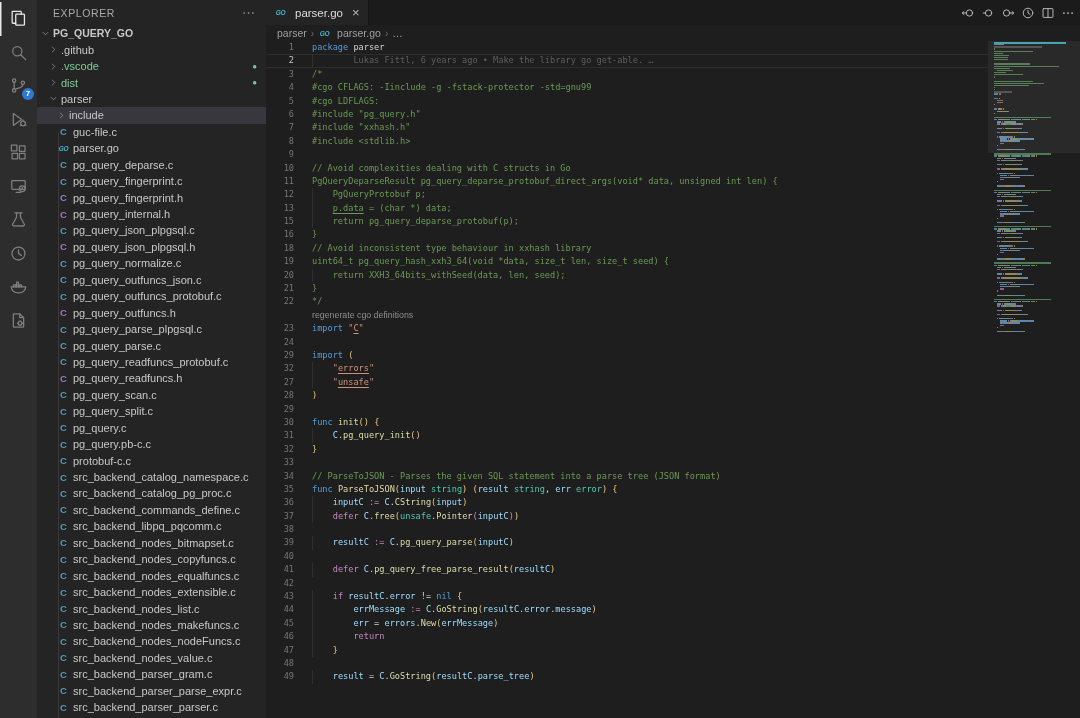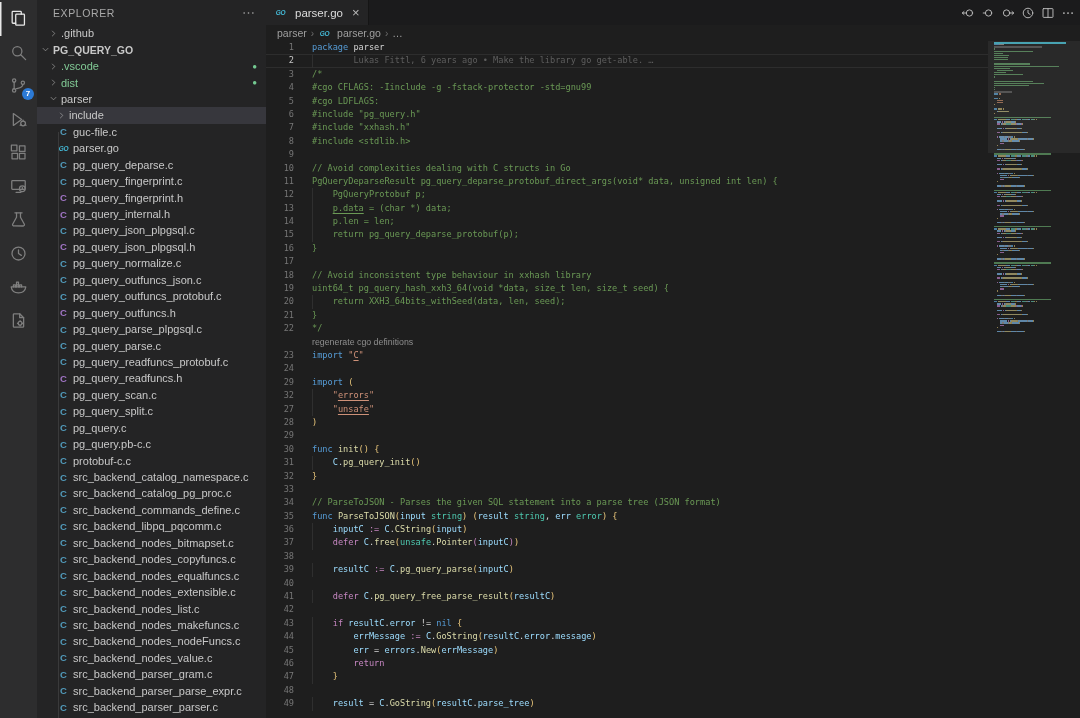--- a/index.html
+++ b/index.html
@@ -181,35 +181,35 @@
       </div>
     </div>
 
   <div class="sidebar">
     <div class="sb-header">
       <span>EXPLORER</span>
       <span class="sb-more">⋯</span>
     </div>
     <div class="tree">
       <div class="indent-guide"></div>
-    <div class="tree-row" style="padding-left: 12px;">
+    <div class="tree-row root-row" style="padding-left: 4px;">
+          <span class="ico chev">
+            <svg viewBox="0 0 24 24">
+              <path d="M5.5 9l6.5 6.5L18.5 9"></path>
+            </svg>
+          </span>
+          <span class="label">PG_QUERY_GO</span>
+        </div>
+        <div class="tree-row" style="padding-left: 12px;">
           <span class="ico chev">
             <svg viewBox="0 0 24 24">
               <path d="M9 5.5l6.5 6.5L9 18.5"></path>
             </svg>
           </span>
           <span class="label">.github</span>
-        </div>
-        <div class="tree-row root-row" style="padding-left: 4px;">
-          <span class="ico chev">
-            <svg viewBox="0 0 24 24">
-              <path d="M5.5 9l6.5 6.5L18.5 9"></path>
-            </svg>
-          </span>
-          <span class="label">PG_QUERY_GO</span>
         </div>
         <div class="tree-row git-green" style="padding-left: 12px;">
           <span class="ico chev">
             <svg viewBox="0 0 24 24">
               <path d="M9 5.5l6.5 6.5L9 18.5"></path>
             </svg>
           </span>
           <span class="label">.vscode</span>
           <span class="dot">●</span>
         </div>
@@ -456,24 +456,22 @@
           <div class="row"><span class="gutter">4</span><span class="lc"><span class="tk-cm">#cgo CFLAGS: -Iinclude -g -fstack-protector -std=gnu99</span></span></div>
           <div class="row"><span class="gutter">5</span><span class="lc"><span class="tk-cm">#cgo LDFLAGS:</span></span></div>
           <div class="row"><span class="gutter">6</span><span class="lc"><span class="tk-cm">#include "pg_query.h"</span></span></div>
           <div class="row"><span class="gutter">7</span><span class="lc"><span class="tk-cm">#include "xxhash.h"</span></span></div>
           <div class="row"><span class="gutter">8</span><span class="lc"><span class="tk-cm">#include &lt;stdlib.h&gt;</span></span></div>
           <div class="row"><span class="gutter">9</span><span class="lc"></span></div>
           <div class="row"><span class="gutter">10</span><span class="lc"><span class="tk-cm">// Avoid complexities dealing with C structs in Go</span></span></div>
           <div class="row"><span class="gutter">11</span><span class="lc"><span class="tk-cm">PgQueryDeparseResult pg_query_deparse_protobuf_direct_args(void* data, unsigned int len) {</span></span></div>
           <div class="row"><span class="gutter">12</span><span class="lc ind"><span class="tk-cm">    PgQueryProtobuf p;</span></span></div>
           <div class="row"><span class="gutter">13</span><span class="lc ind"><span class="tk-cm">    </span><span class="tk-cm tk-u">p.data</span><span class="tk-cm"> = (char *) data;</span></span></div>
-          <div class="row"><span class="gutter">14</span><span class="lc ind"><span class="tk-cm">    p.len = len;</span></span></div>
           <div class="row"><span class="gutter">15</span><span class="lc ind"><span class="tk-cm">    return pg_query_deparse_protobuf(p);</span></span></div>
           <div class="row"><span class="gutter">16</span><span class="lc"><span class="tk-cm">}</span></span></div>
-          <div class="row"><span class="gutter">17</span><span class="lc"></span></div>
           <div class="row"><span class="gutter">18</span><span class="lc"><span class="tk-cm">// Avoid inconsistent type behaviour in xxhash library</span></span></div>
           <div class="row"><span class="gutter">19</span><span class="lc"><span class="tk-cm">uint64_t pg_query_hash_xxh3_64(void *data, size_t len, size_t seed) {</span></span></div>
           <div class="row"><span class="gutter">20</span><span class="lc ind"><span class="tk-cm">    return XXH3_64bits_withSeed(data, len, seed);</span></span></div>
           <div class="row"><span class="gutter">21</span><span class="lc"><span class="tk-cm">}</span></span></div>
           <div class="row"><span class="gutter">22</span><span class="lc"><span class="tk-cm">*/</span></span></div>
           <div class="row codelens">regenerate cgo definitions</div>
           <div class="row"><span class="gutter">23</span><span class="lc"><span class="tk-kw">import</span><span class="tk-pl"> </span><span class="tk-st">"</span><span class="tk-st tk-u">C</span><span class="tk-st">"</span></span></div>
           <div class="row"><span class="gutter">24</span><span class="lc"></span></div>
           <div class="row"><span class="gutter">29</span><span class="lc"><span class="tk-kw">import</span><span class="tk-pl"> </span><span class="tk-br">(</span></span></div>
           <div class="row"><span class="gutter">32</span><span class="lc ind"><span class="tk-pl">    </span><span class="tk-st">"</span><span class="tk-st tk-u">errors</span><span class="tk-st">"</span></span></div>

